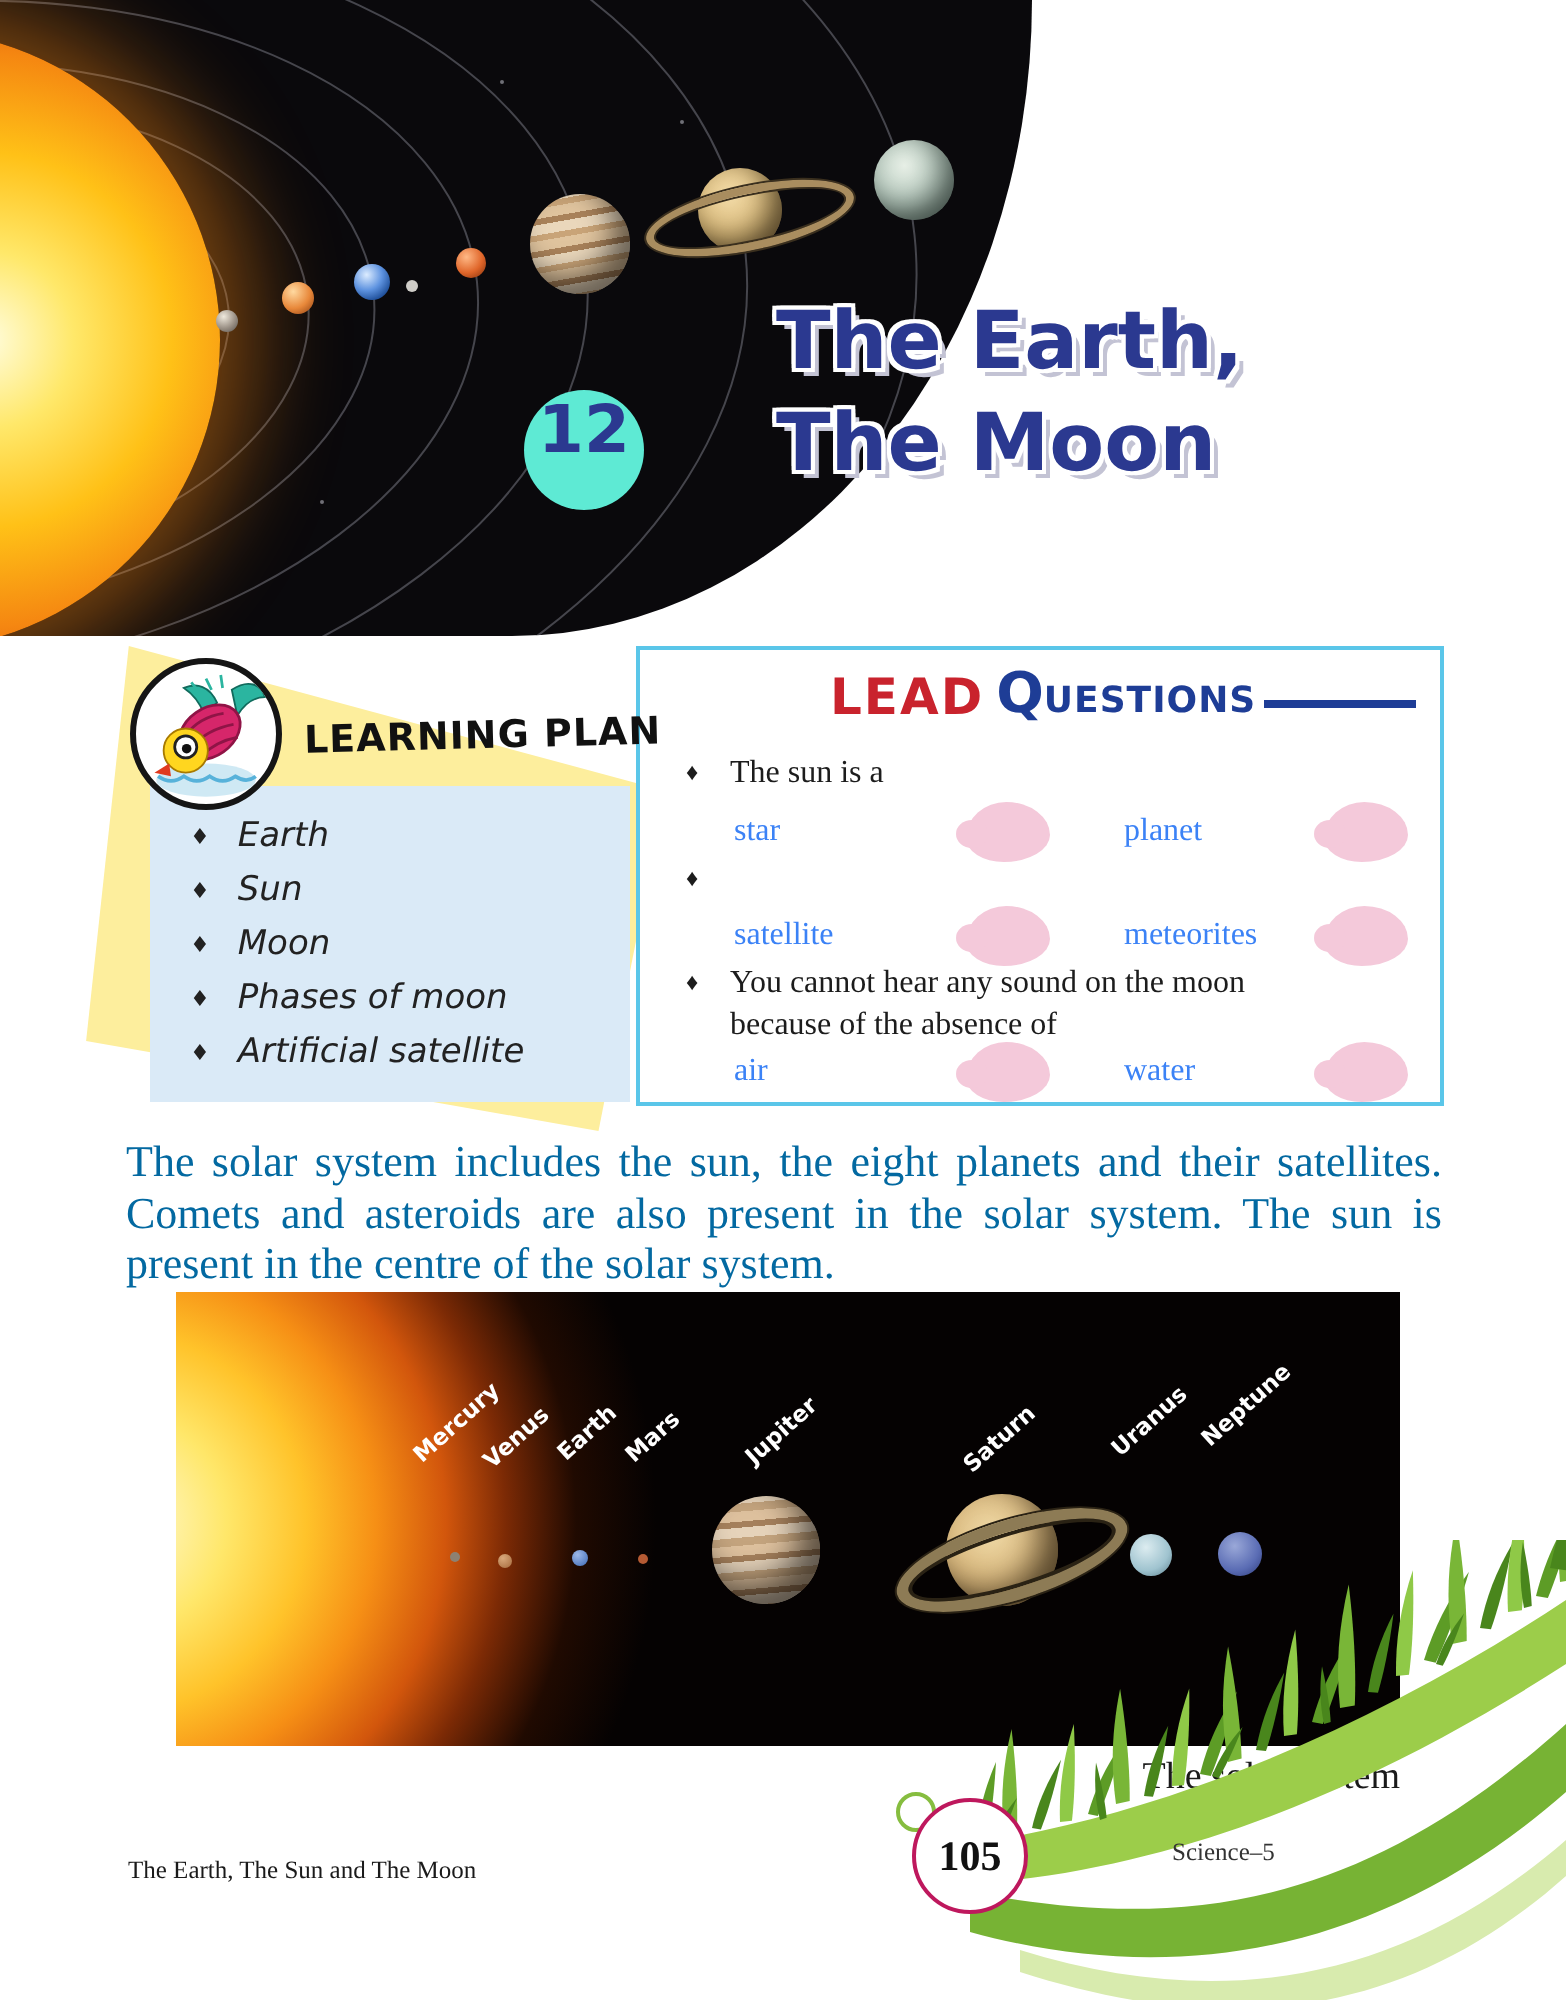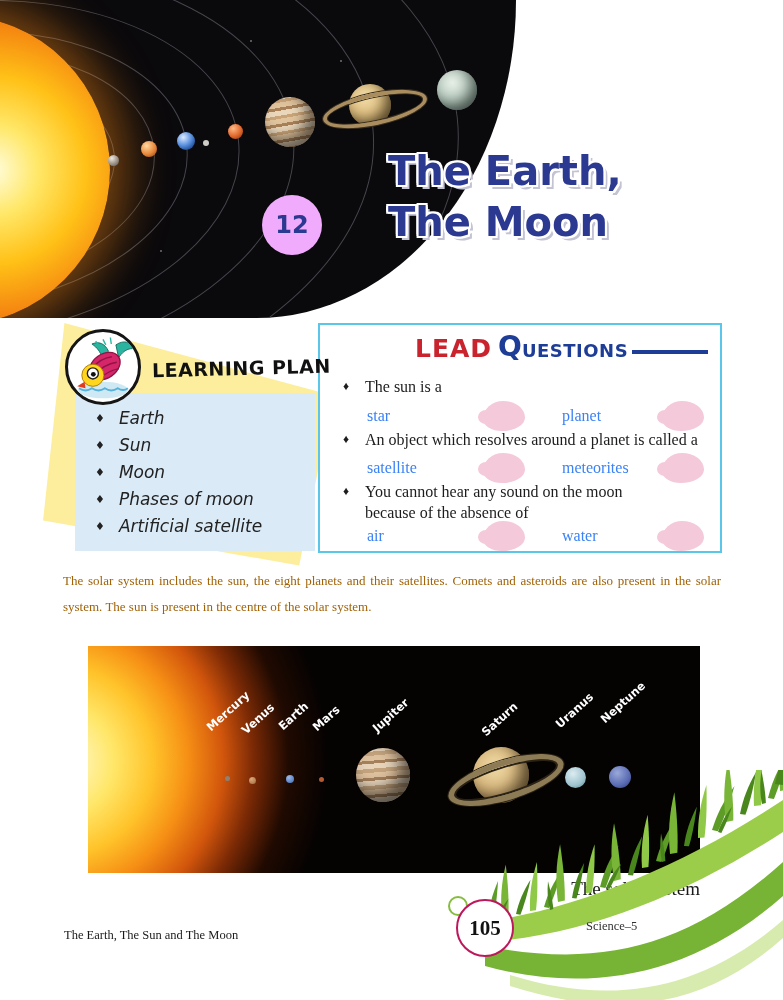--- a/index.html
+++ b/index.html
@@ -22,23 +22,23 @@
   .jupiter-b{left:265px;top:97px;width:50px;height:50px;overflow:hidden;
     background:repeating-linear-gradient(170deg,#ead7bb 0 5px,#c9a478 5px 8px,#e0c49e 8px 13px,#a9825a 13px 16px);
     box-shadow:inset -8px -8px 14px rgba(0,0,0,.55);}
   .saturn-b{left:349px;top:84px;width:42px;height:42px;background:radial-gradient(circle at 38% 32%,#f2dba8,#d9b877 55%,#9c7a42);
     box-shadow:inset -6px -6px 12px rgba(0,0,0,.5);}
   .saturnring-b{left:322px;top:93px;width:98px;height:24px;border:4px solid #a98d5f;border-radius:50%;
     transform:rotate(-12deg);box-shadow:0 0 0 1px #3a2f1e, inset 0 0 0 1px #3a2f1e;background:transparent;}
   .uranus-b{left:437px;top:70px;width:40px;height:40px;background:radial-gradient(circle at 38% 32%,#e7efe6,#afc4b8 55%,#647f73);box-shadow:inset -6px -6px 12px rgba(0,0,0,.45);}
   .star{position:absolute;width:2px;height:2px;background:#6f6f77;border-radius:50%;}
 
-  .chapter-circle{position:absolute;left:262px;top:195px;width:60px;height:60px;border-radius:50%;background:#f0abfc;
-    display:flex;align-items:center;justify-content:center;z-index:6;
-    font-family:"DejaVu Sans",sans-serif;font-weight:bold;font-size:24px;color:#2b3990;}
+  .chapter-circle{position:absolute;left:262px;top:195px;width:60px;height:60px;border-radius:50%;background:#5eead4;
+    display:flex;justify-content:center;z-index:6;
+    font-family:"DejaVu Sans",sans-serif;font-weight:bold;font-size:33px;color:#2b3990;}
   .title{position:absolute;left:388px;top:146px;z-index:6;font-family:"DejaVu Sans",sans-serif;font-weight:bold;
     font-size:40px;line-height:51px;color:#2b3990;
     text-shadow:-2px -2px 0 #fff,2px -2px 0 #fff,-2px 2px 0 #fff,2px 2px 0 #fff,0 -2px 0 #fff,0 2px 0 #fff,-2px 0 0 #fff,2px 0 0 #fff,4px 4px 0 #c3c3d4;}
 
   
   .lp-yellow{position:absolute;left:40px;top:318px;width:305px;height:250px;background:#fdee9d;z-index:1;
     clip-path:polygon(8% 2%,96% 31%,85% 99%,1% 81%);}
   .lp-blue{position:absolute;left:75px;top:393px;width:240px;height:158px;background:#daeaf7;z-index:2;}
   .fish-circle{position:absolute;left:65px;top:329px;width:76px;height:76px;border-radius:50%;background:#fff;
     border:3px solid #151515;z-index:4;overflow:hidden;box-sizing:border-box;}
@@ -62,22 +62,22 @@
   .q-text{position:absolute;left:45px;font-size:16px;color:#1c1c1c;line-height:21px;}
   .opt-row{position:absolute;left:0;right:0;height:32px;}
   .opt-label{position:absolute;top:6px;font-size:16px;color:#3b82f6;}
   .o1{left:47px;} .o2{left:242px;}
   .blob{position:absolute;top:0;width:42px;height:30px;background:#f4c9da;
     border-radius:48% 52% 55% 45% / 60% 55% 45% 40%;}
   .b1{left:163px;} .b2{left:342px;}
   .blob:after{content:"";position:absolute;left:-5px;top:9px;width:16px;height:14px;background:#f4c9da;border-radius:50%;}
 
   
-  .para{position:absolute;left:63px;top:568px;width:658px;font-size:13px;line-height:25.5px;
-    text-align:justify;color:#a16207;}
+  .para{position:absolute;left:63px;top:568px;width:658px;font-size:22px;line-height:25.5px;
+    text-align:justify;color:#0369a1;}
 
   
   .figure{position:absolute;left:88px;top:646px;width:612px;height:227px;overflow:hidden;background:
     radial-gradient(circle at -30px 115px,#fffce0 0px,#ffe76a 55px,#ffc32a 95px,#f68f15 130px,#d2560c 165px,#7c2a05 195px,#200a01 230px,#050202 270px),#000;}
   .f-label{position:absolute;color:#fff;font-family:"DejaVu Sans",sans-serif;font-weight:bold;font-size:11.5px;
     transform:rotate(-42deg);transform-origin:left bottom;white-space:nowrap;}
   .fp{position:absolute;border-radius:50%;}
   .f-mercury{left:137px;top:130px;width:5px;height:5px;background:#8d8172;}
   .f-venus{left:161px;top:131px;width:7px;height:7px;background:radial-gradient(circle at 35% 30%,#d9a97c,#a56a3c);}
   .f-earth{left:198px;top:129px;width:8px;height:8px;background:radial-gradient(circle at 35% 30%,#9db8e8,#3d6ab5);}
@@ -199,21 +199,20 @@
     <span class="q-b" style="top:54px">♦</span>
     <div class="q-text" style="top:51px;width:360px">The sun is a</div>
     <div class="opt-row" style="top:76px">
       <span class="opt-label o1">star</span>
       <span class="blob b1"></span>
       <span class="opt-label o2">planet</span>
       <span class="blob b2"></span>
     </div>
 
     <span class="q-b" style="top:107px">♦</span>
-    <div class="q-text" style="top:104px;width:370px;white-space:nowrap">An object which resolves around a planet is called a</div>
     <div class="opt-row" style="top:128px">
       <span class="opt-label o1">satellite</span>
       <span class="blob b1"></span>
       <span class="opt-label o2">meteorites</span>
       <span class="blob b2"></span>
     </div>
 
     <span class="q-b" style="top:159px">♦</span>
     <div class="q-text" style="top:156px;width:312px">You cannot hear any sound on the moon because of the absence of</div>
     <div class="opt-row" style="top:196px">

